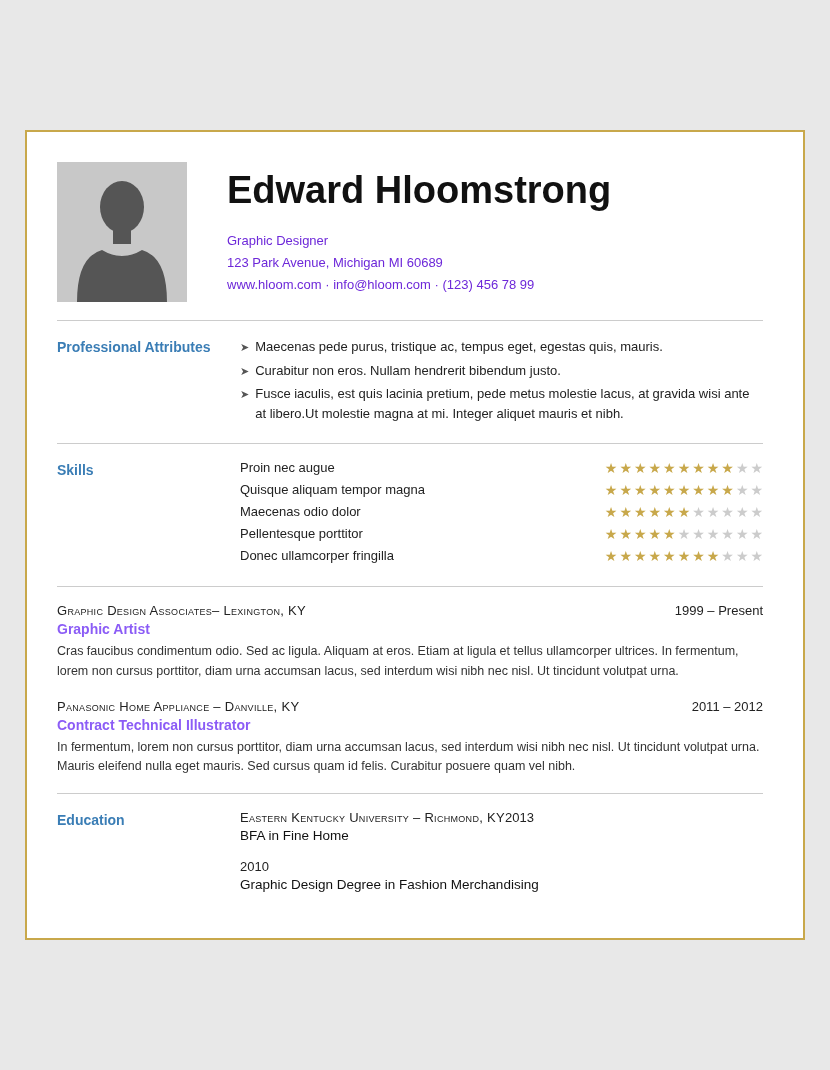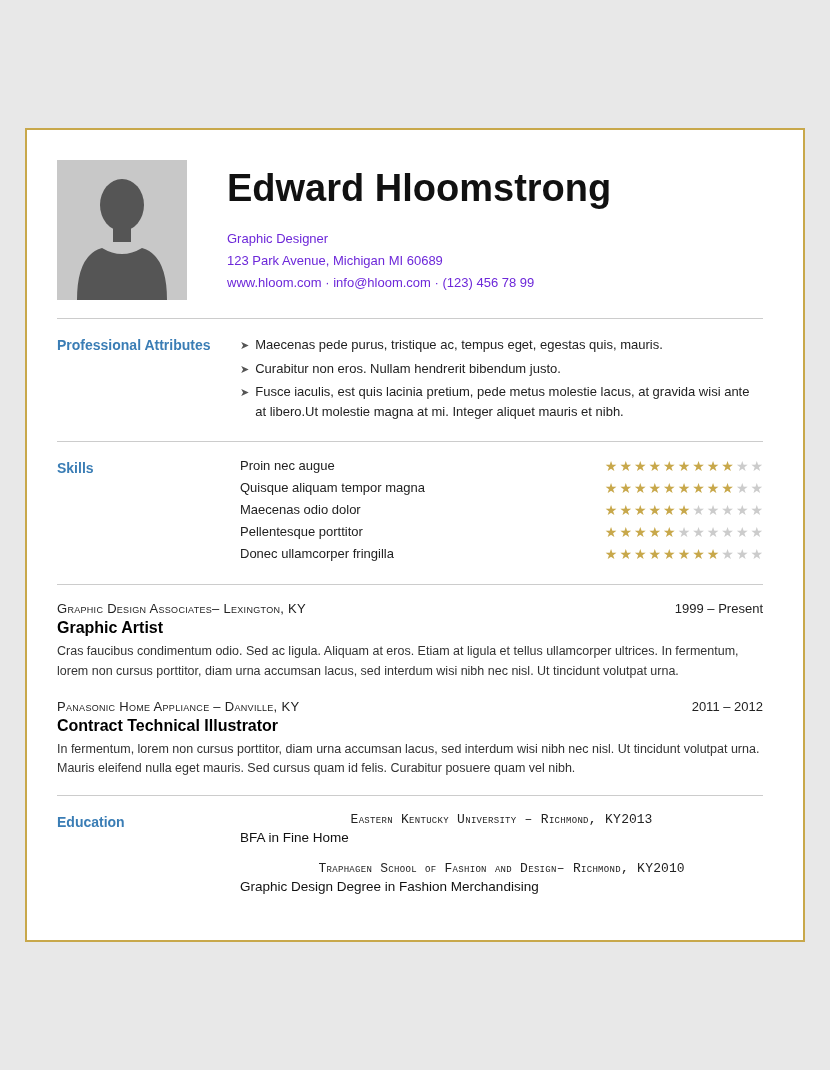--- a/index.html
+++ b/index.html
@@ -143,40 +143,39 @@
       color: #222;
       letter-spacing: 0.3px;
     }
     .exp-dates {
       font-size: 13px;
       color: #222;
       white-space: nowrap;
     }
     .exp-title {
       font-weight: bold;
-      font-size: 16px;
-      color: #000000;
+      font-size: 14px;
+      color: #8b5cf6;
       margin-bottom: 5px;
     }
     .exp-desc {
       font-size: 12.5px;
       color: #333;
       line-height: 1.55;
     }
 
     
     .edu-entry {
       margin-bottom: 16px;
     }
     .edu-header {
       display: flex;
-      justify-content: center;
+      justify-content: flex-start;
       align-items: baseline;
       margin-bottom: 3px;
-      font-family: Liberation Mono, monospace;
     }
     .edu-school {
       font-variant: small-caps;
       font-size: 13px;
       color: #222;
       letter-spacing: 0.3px;
     }
     .edu-year {
       font-size: 13px;
       color: #222;
@@ -336,21 +335,20 @@
 
     <div class="edu-entry">
           <div class="edu-header">
             <span class="edu-school">Eastern Kentucky University – Richmond, KY</span>
             <span class="edu-year">2013</span>
           </div>
           <div class="edu-degree">BFA in Fine Home</div>
         </div>
         <div class="edu-entry" style="margin-bottom: 0px;">
           <div class="edu-header">
-            <span class="edu-school">Traphagen School of Fashion and Design– Richmond, KY</span>
             <span class="edu-year">2010</span>
           </div>
           <div class="edu-degree">Graphic Design Degree in Fashion Merchandising</div>
         </div>
       </div>
   </div>
 
 </div>
 
 </body></html>

